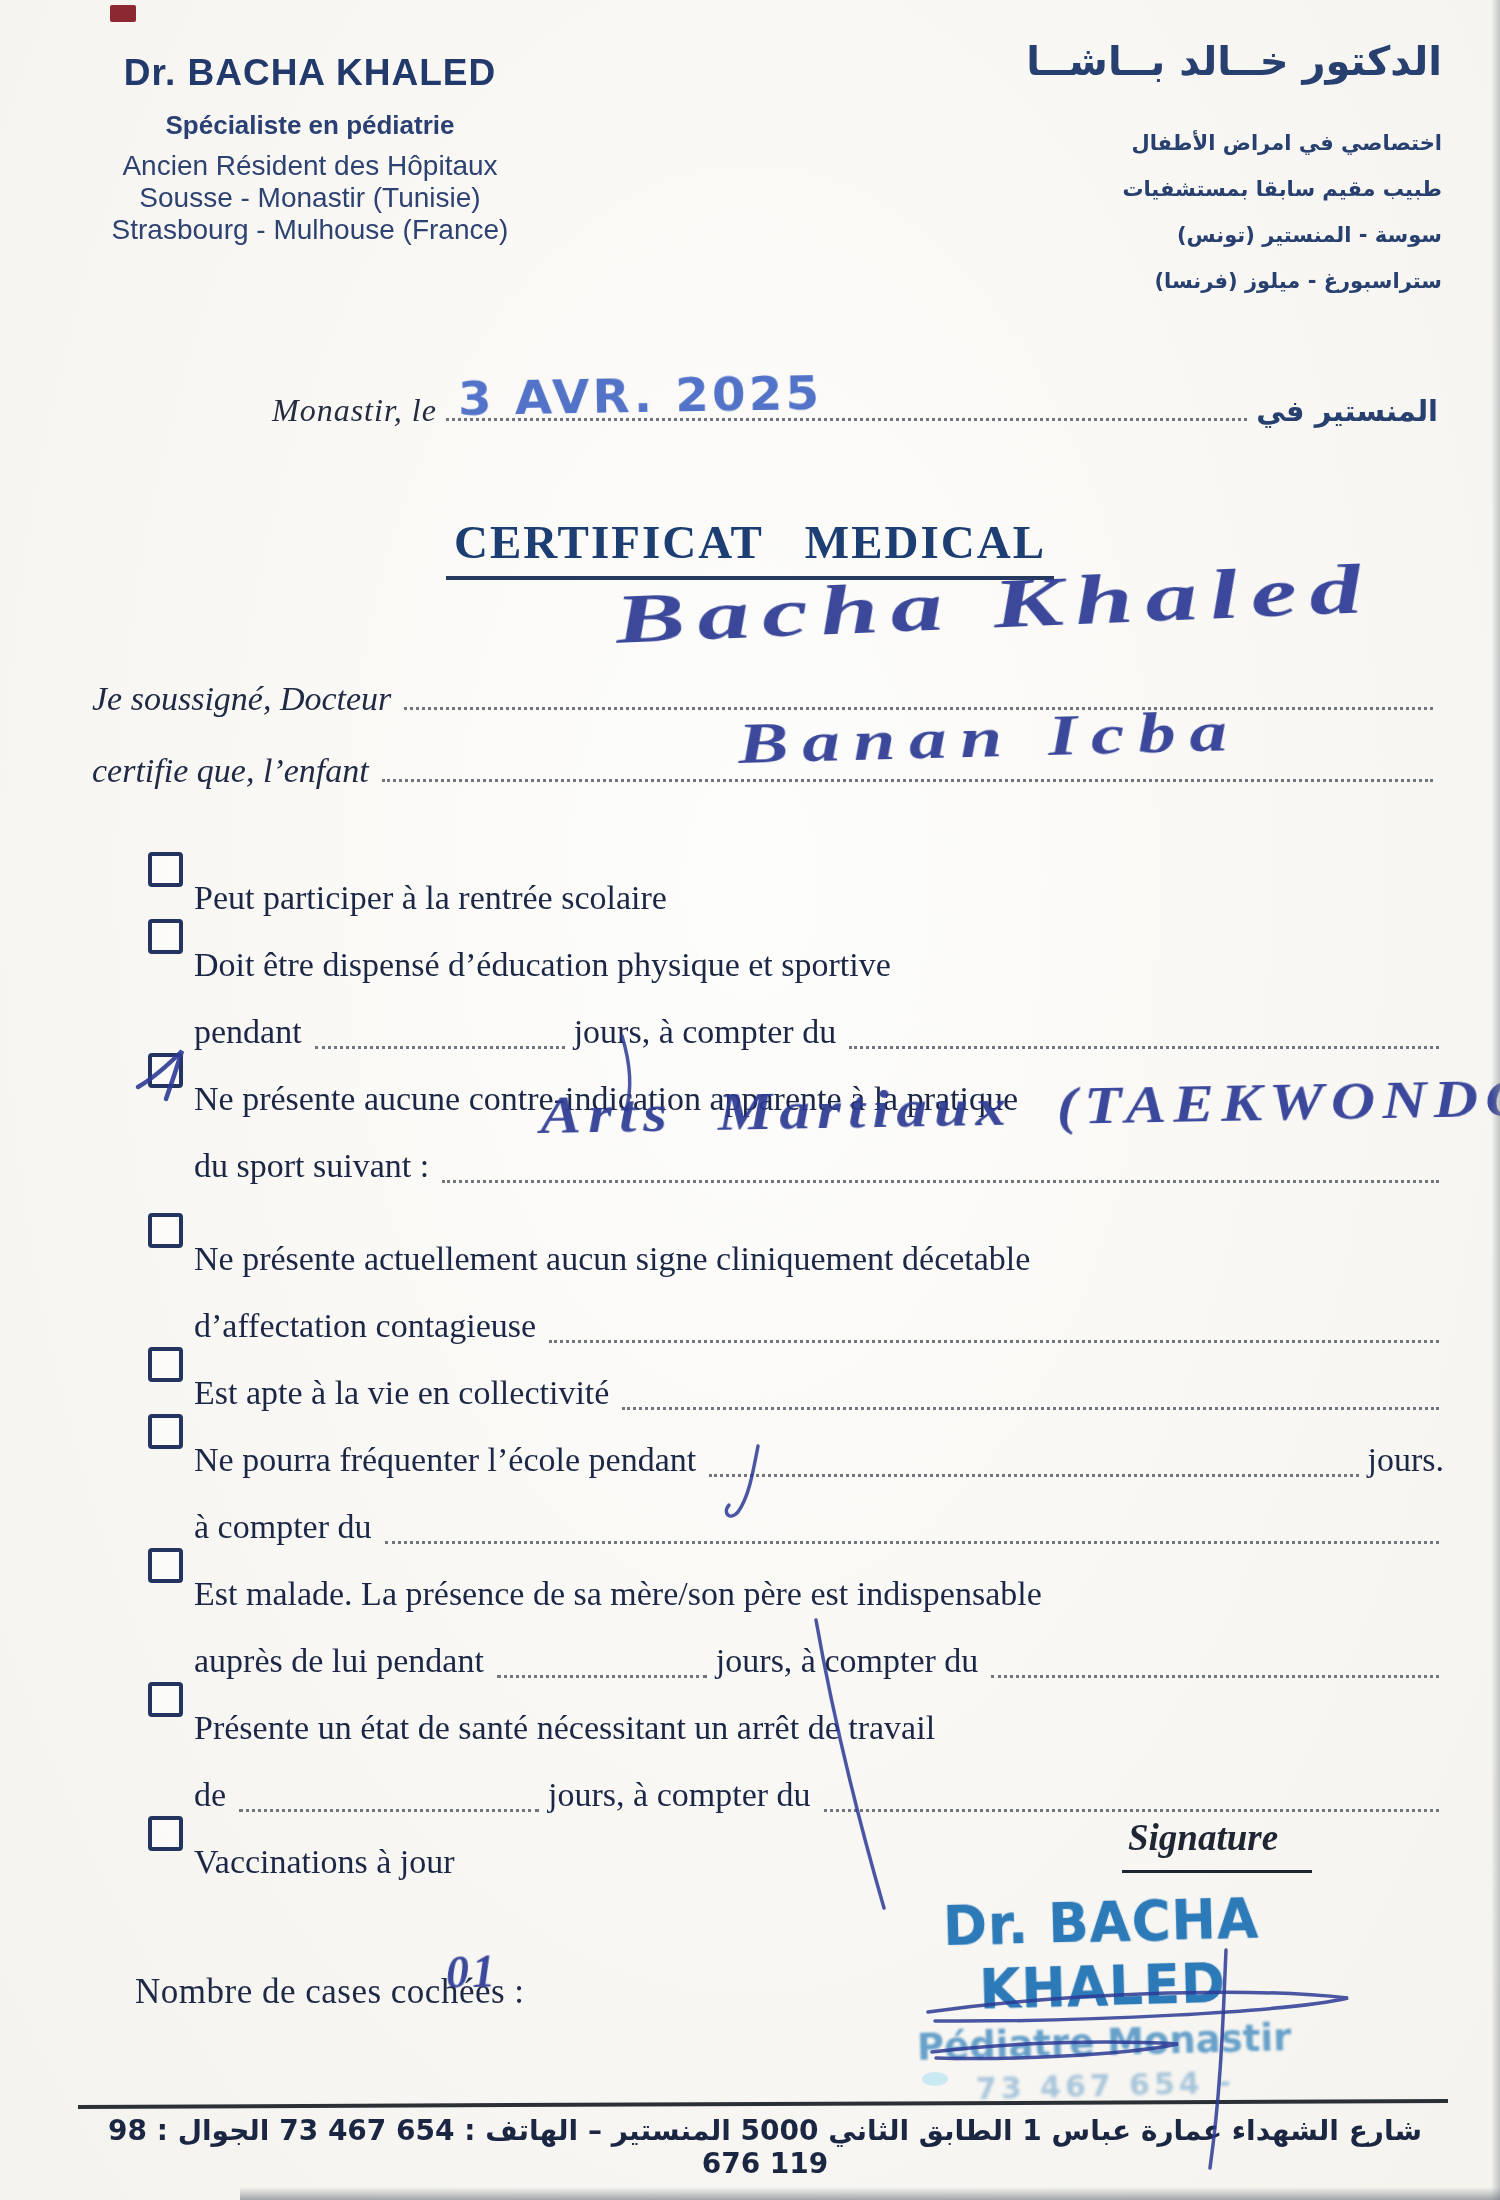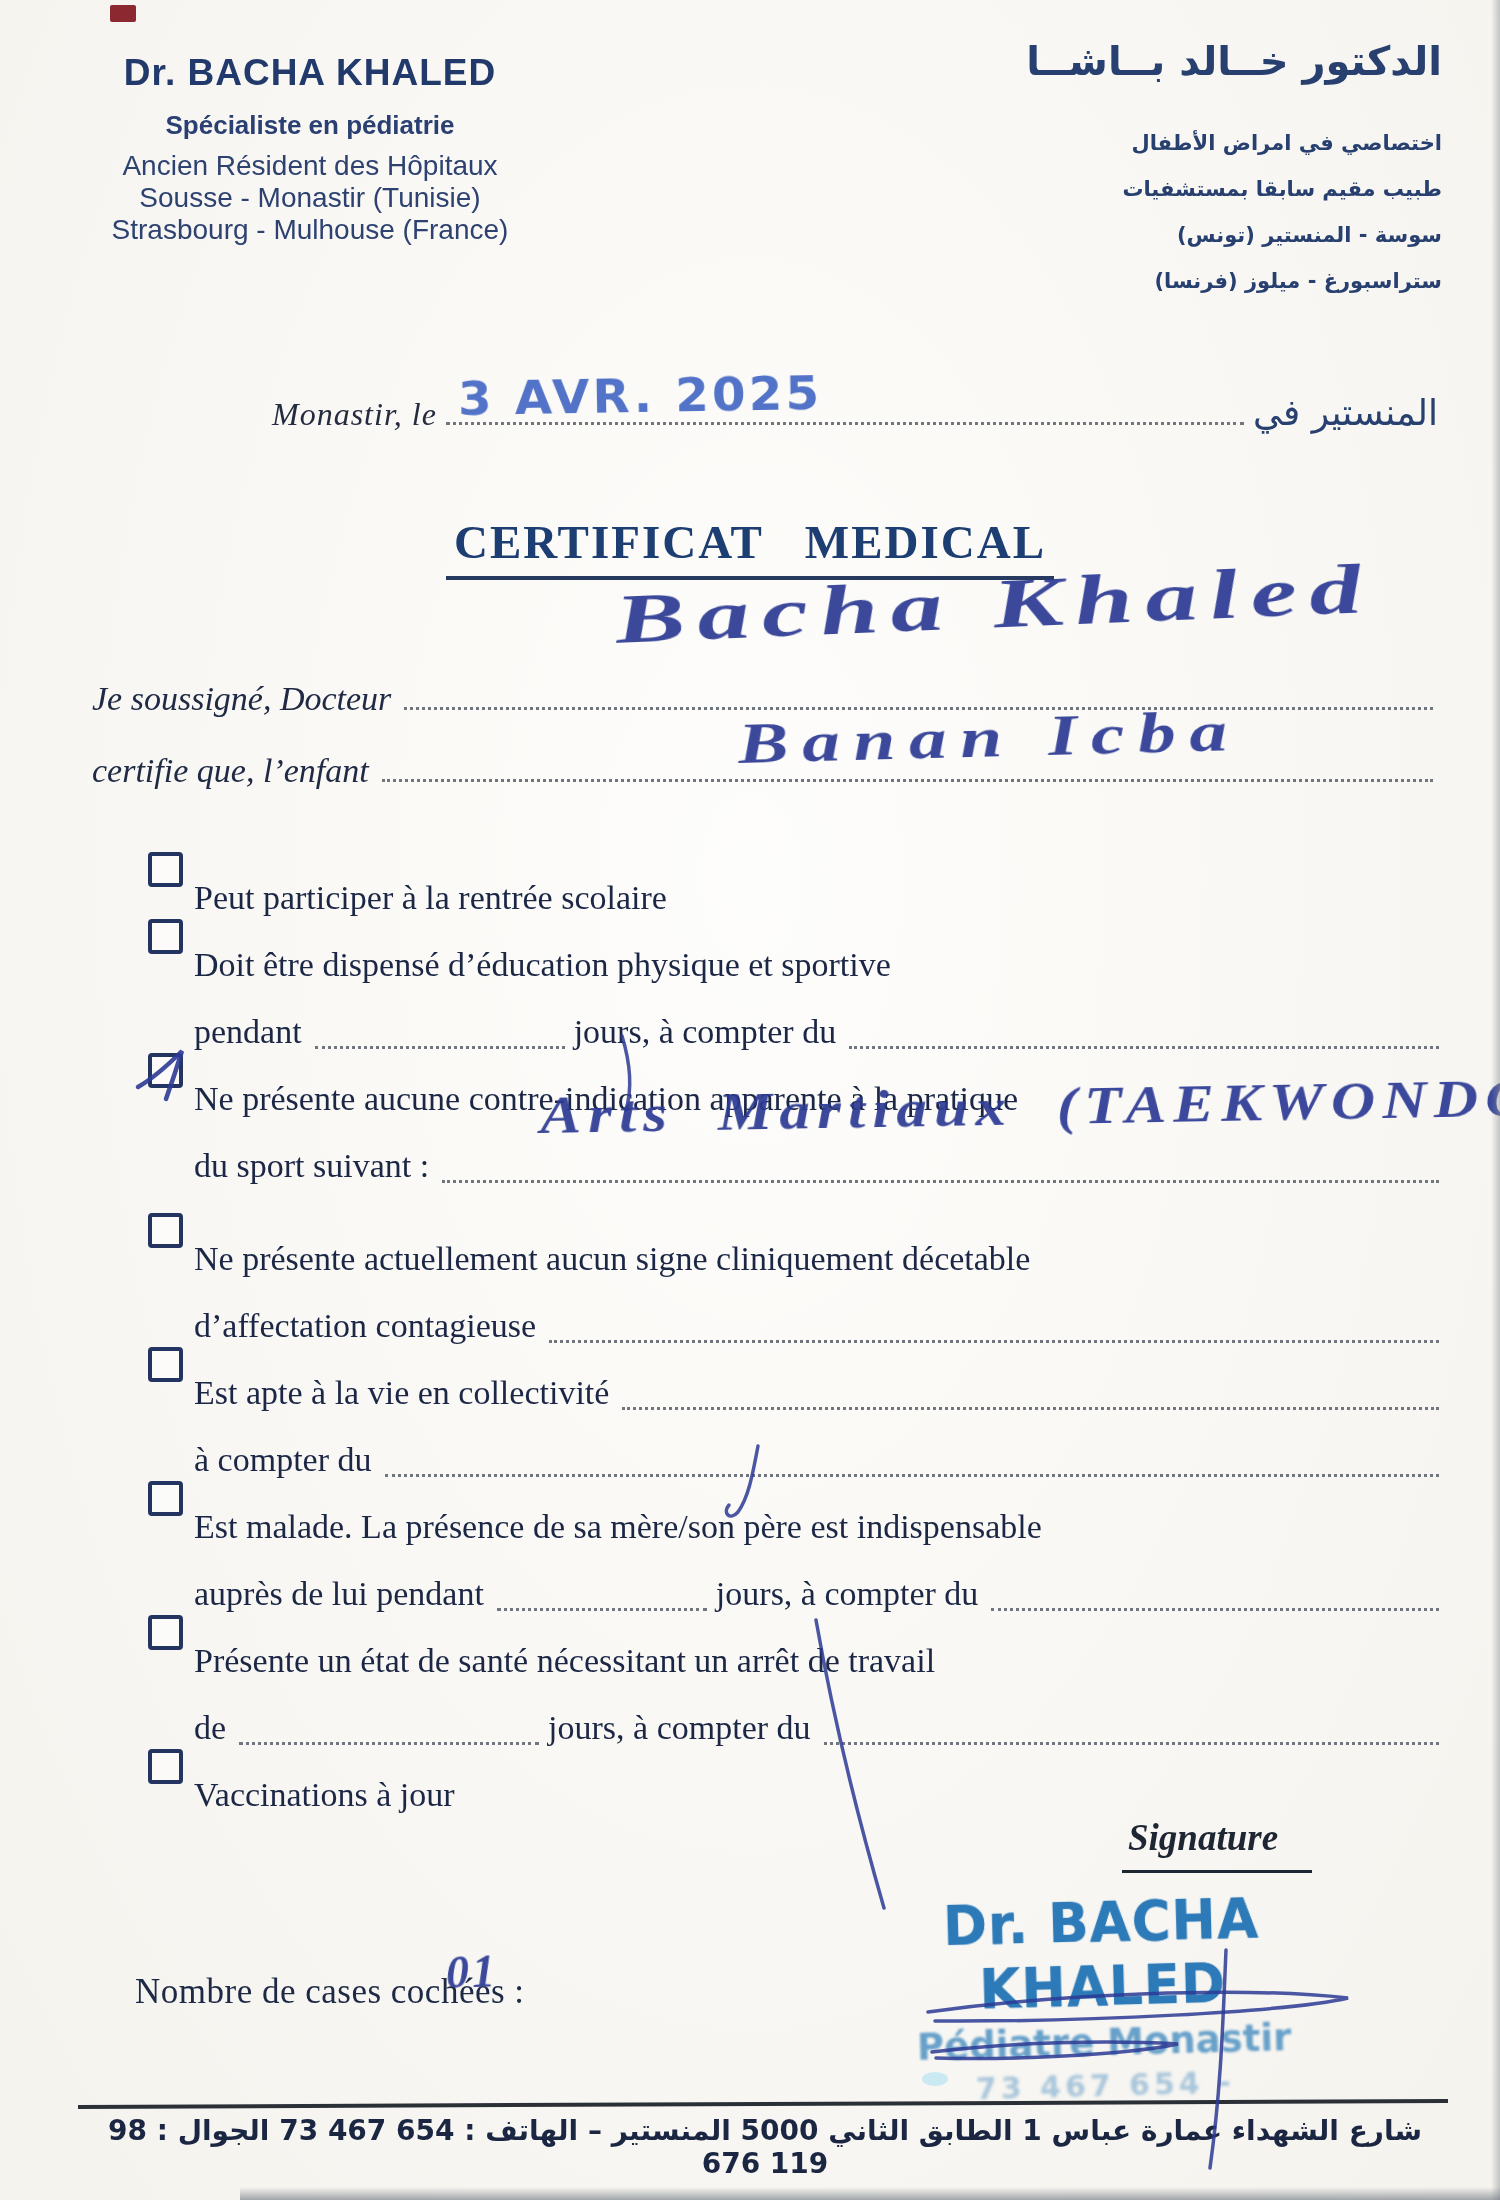--- a/index.html
+++ b/index.html
@@ -20,21 +20,21 @@
   .h-name{font-size:37px;font-weight:700;letter-spacing:1px;margin-bottom:16px;}
   .h-spec{font-size:26px;font-weight:700;color:#2a3f72;margin-bottom:9px;}
   .h-line{font-size:28px;line-height:32px;color:#2e4271;}
   .hdr-right{position:absolute;right:58px;top:38px;width:430px;text-align:right;
     font-family:"DejaVu Sans", sans-serif;color:#27406f;}
   .h-name-ar{font-size:40px;font-weight:700;margin-bottom:36px;}
   .h-line-ar{font-size:21px;line-height:46px;font-weight:700;}
   
   .date-row{position:absolute;left:272px;right:62px;top:392px;display:flex;align-items:baseline;font-size:32px;}
   .date-label{font-style:italic;letter-spacing:1px;color:#252c3f;}
-  .date-ar{font-family:"DejaVu Sans", sans-serif;font-size:36px;font-weight:400;color:#27406f;}
+  .date-ar{font-family:"DejaVu Sans", sans-serif;font-size:29px;font-weight:700;color:#27406f;}
   .dots{border-bottom:3px dotted #71757d;height:2px;margin:0 9px;flex:0 0 auto;}
   .dots.fill{flex:1 1 auto;}
   .date-stamp{position:absolute;left:458px;top:372px;font-family:"DejaVu Sans", sans-serif;
     font-size:46px;font-weight:700;letter-spacing:3px;color:var(--date-stamp-blue,#4468c4);
     transform:scaleX(1.05) rotate(-1deg);transform-origin:left;filter:blur(.4px);opacity:.92;white-space:nowrap;}
   
   .title-wrap{position:absolute;left:0;right:0;top:515px;text-align:center;}
   .title{display:inline-block;font-size:47px;font-weight:700;letter-spacing:2px;word-spacing:28px;
     color:#1d3e72;padding:0 8px 7px 8px;border-bottom:4px solid #26395f;}
   
@@ -153,20 +153,26 @@
       <div class="check-row">
         <span class="seg">d’affectation contagieuse</span>
         <span class="dots fill"></span>
       </div>
       <div class="check-row">
         <span class="checkbox"></span>
         <span class="seg">Est apte à la vie en collectivité</span>
         <span class="dots fill"></span>
       </div>
       <div class="check-row">
+        <span class="checkbox"></span>
+        <span class="seg">Ne pourra fréquenter l’école pendant</span>
+        <span class="dots fill"></span>
+        <span class="seg">jours.</span>
+      </div>
+      <div class="check-row">
         <span class="seg">à compter du</span>
         <span class="dots fill"></span>
       </div>
       <div class="check-row">
         <span class="checkbox"></span>
         <span class="seg">Est malade. La présence de sa mère/son père est indispensable</span>
       </div>
       <div class="check-row">
         <span class="seg">auprès de lui pendant</span>
         <span class="dots" style="flex: 0 0 210px;"></span>

